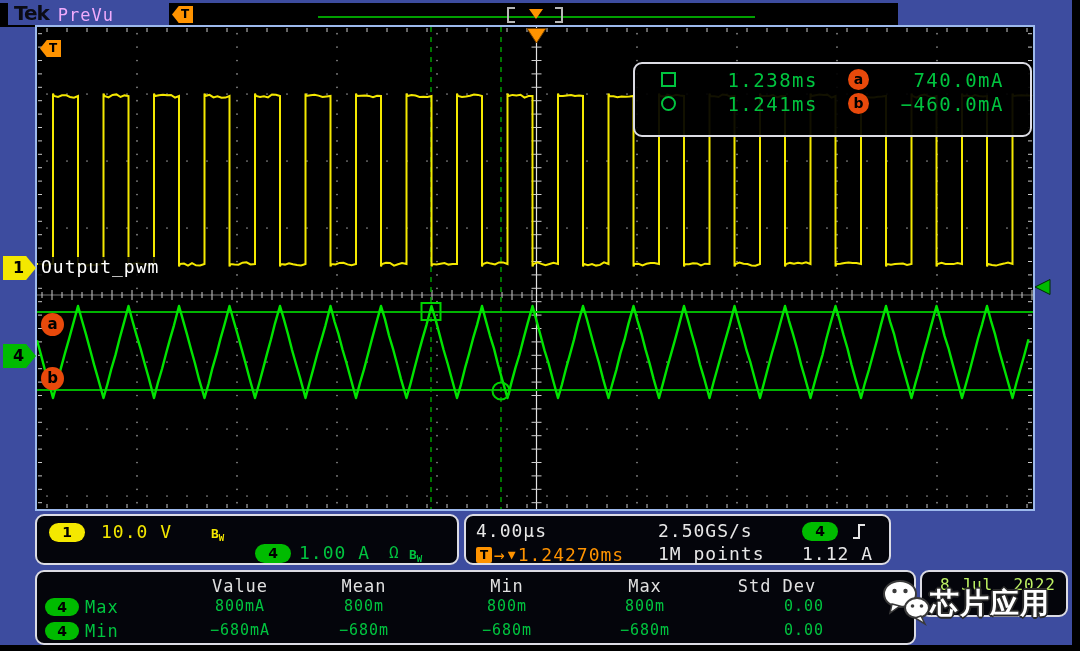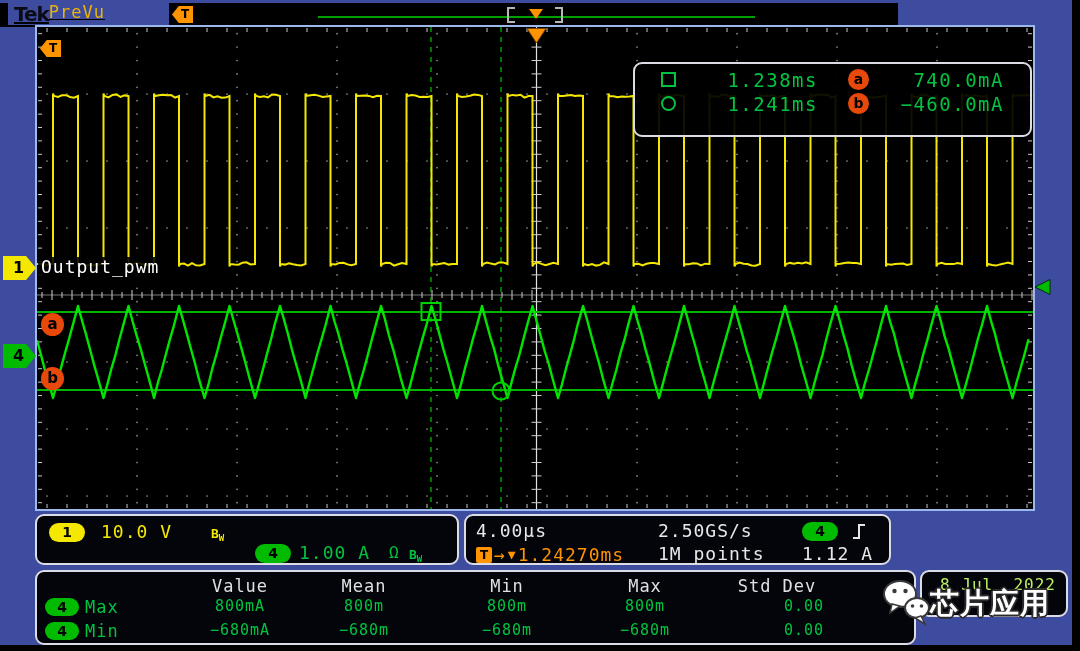--- a/index.html
+++ b/index.html
@@ -1,23 +1,23 @@
 <!DOCTYPE html>
 <html style="--panel: #3d4c9f; --ch1: #f4e800; --ch4: #00e400; --green-ui: #00c43f; --orange: #ff9300; --badge: #e8490b;"><head>
 <meta charset="utf-8">
 <style>
   html,body{margin:0;padding:0;background:#111;}
   .stage{position:relative;width:1080px;height:651px;background:#000;overflow:hidden;
          font-family:"DejaVu Sans Mono",monospace;-webkit-font-smoothing:none;}
   .panel{position:absolute;left:0;top:0;width:1072px;height:645px;background:var(--panel,#3d4c9f);}
   .hdr-strip{position:absolute;left:0;top:3px;width:898px;height:24px;background:#000;}
   .tekbar{position:absolute;left:8px;top:2px;width:161px;height:23px;background:var(--panel,#3d4c9f);
-          display:flex;align-items:flex-start;padding-left:6px;box-sizing:border-box;z-index:2;text-decoration:underline;}
+          display:flex;align-items:flex-end;gap:9px;padding-left:6px;box-sizing:border-box;z-index:2;}
   .tek{font-family:"DejaVu Sans",sans-serif;font-weight:bold;font-size:20px;color:#0b0b14;letter-spacing:-1px;}
-  .prevu{font-size:17px;color:#eab308;letter-spacing:1px;}
+  .prevu{font-size:17px;color:#f0abfc;letter-spacing:1px;}
   .tmark{position:absolute;width:21px;height:17px;background:var(--orange,#ff9300);
          clip-path:polygon(0 50%,32% 0,100% 0,100% 100%,32% 100%);
          color:#000;font-weight:bold;font-size:12px;line-height:17px;text-align:center;
          padding-left:5px;box-sizing:border-box;font-family:"DejaVu Sans",sans-serif;}
   .hdr-t{left:172px;top:6px;z-index:2;}
   .grat-t{left:40px;top:40px;z-index:3;}
   .recline{position:absolute;left:318px;top:16px;width:437px;height:2px;background:#00a000;z-index:2;}
   .bracket{position:absolute;top:7px;width:8px;height:16px;border:2px solid #b7b7b7;box-sizing:border-box;z-index:3;}
   .bracket-l{left:507px;border-right:none;}
   .bracket-r{left:555px;border-left:none;}

